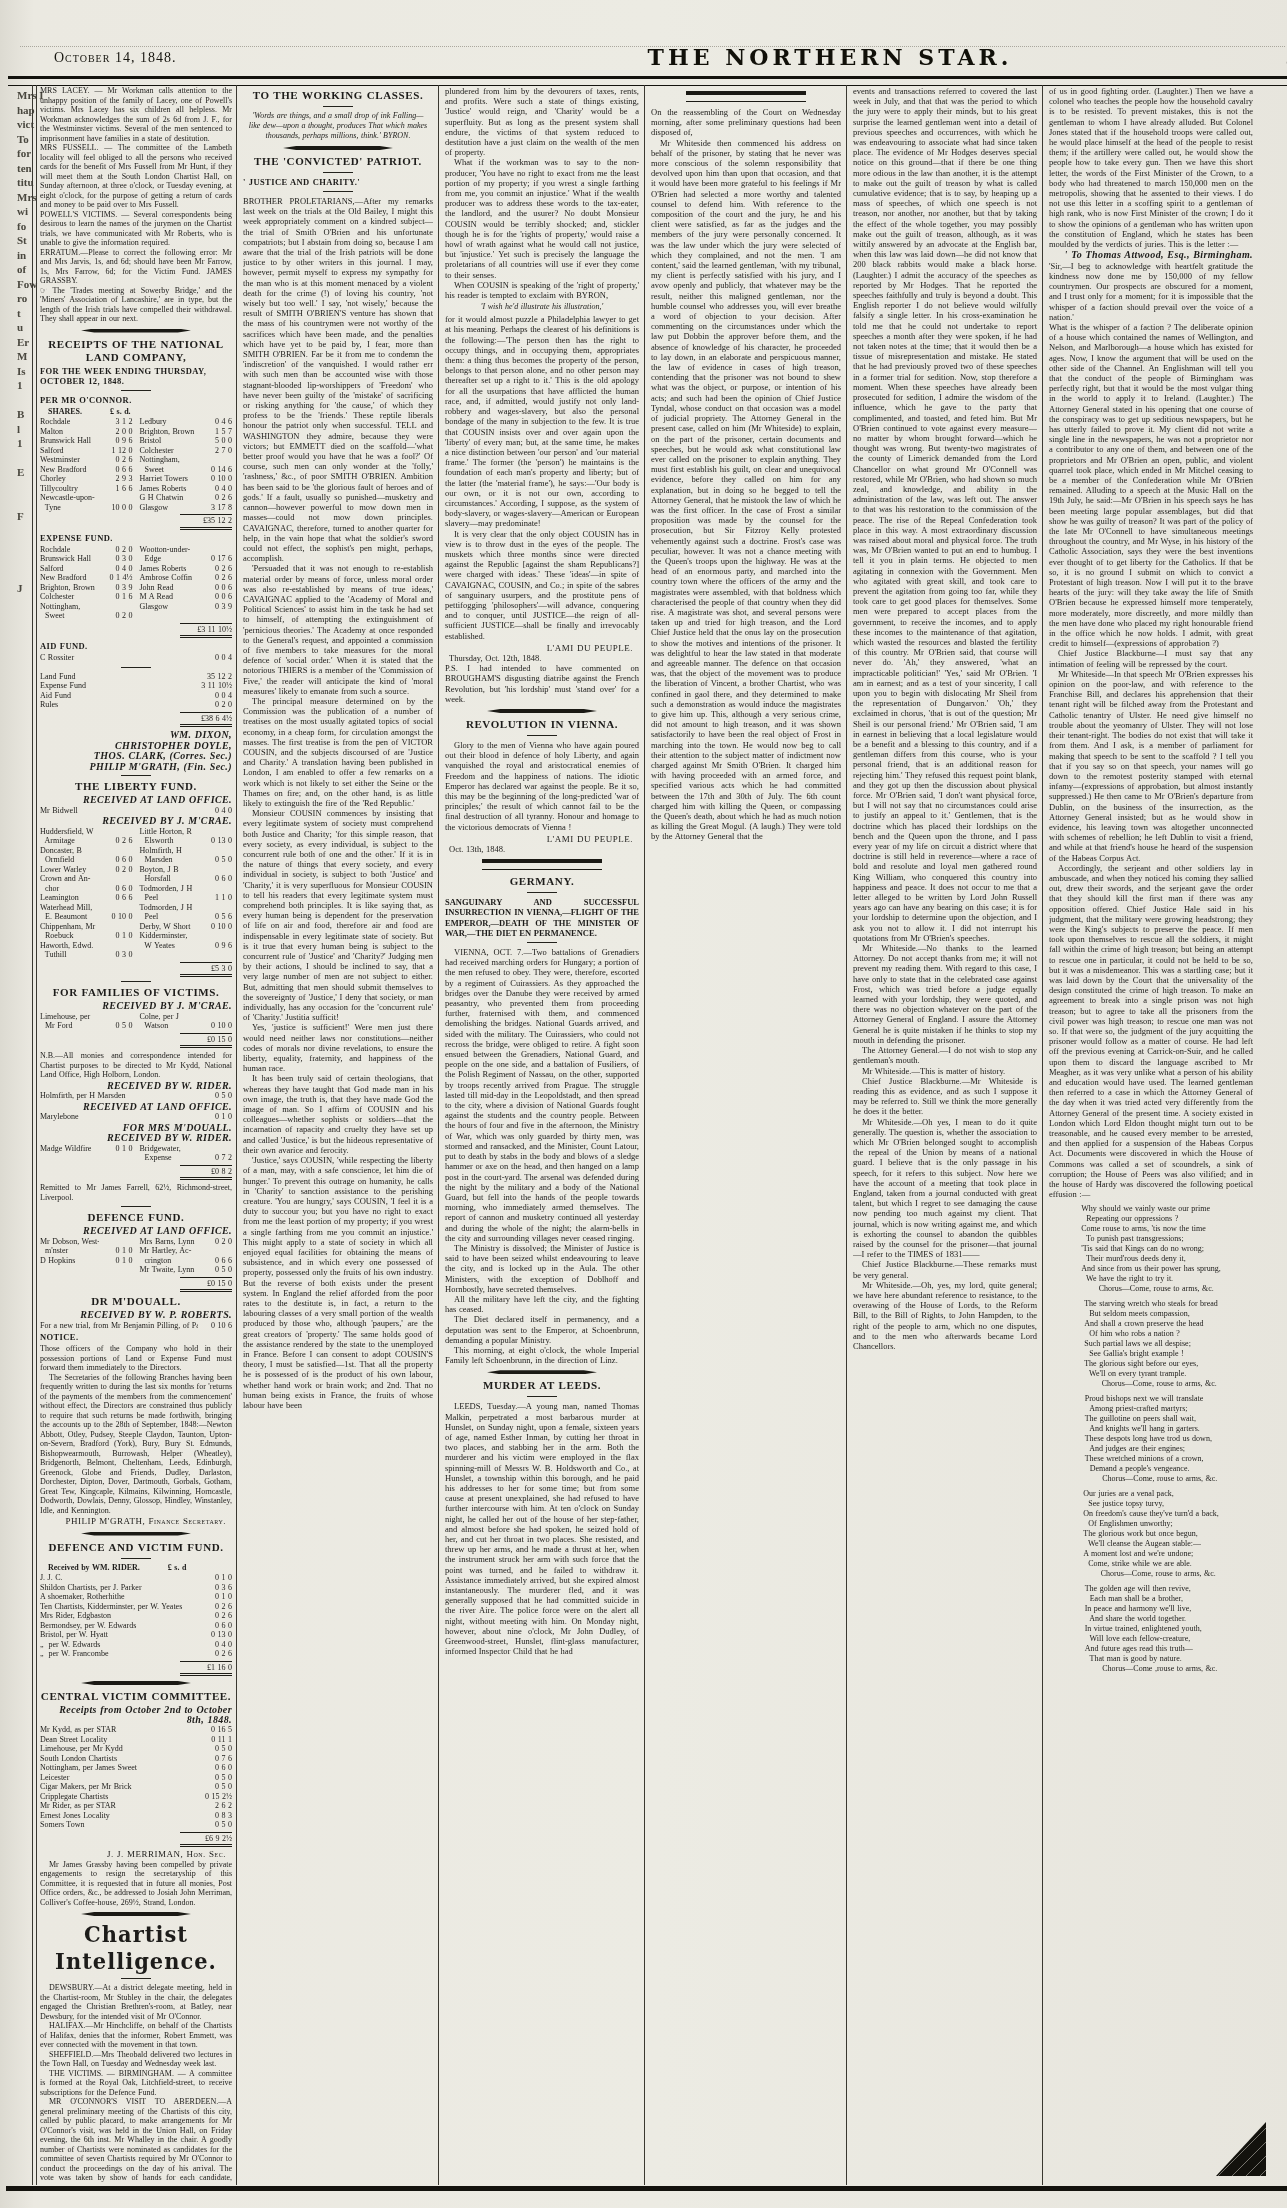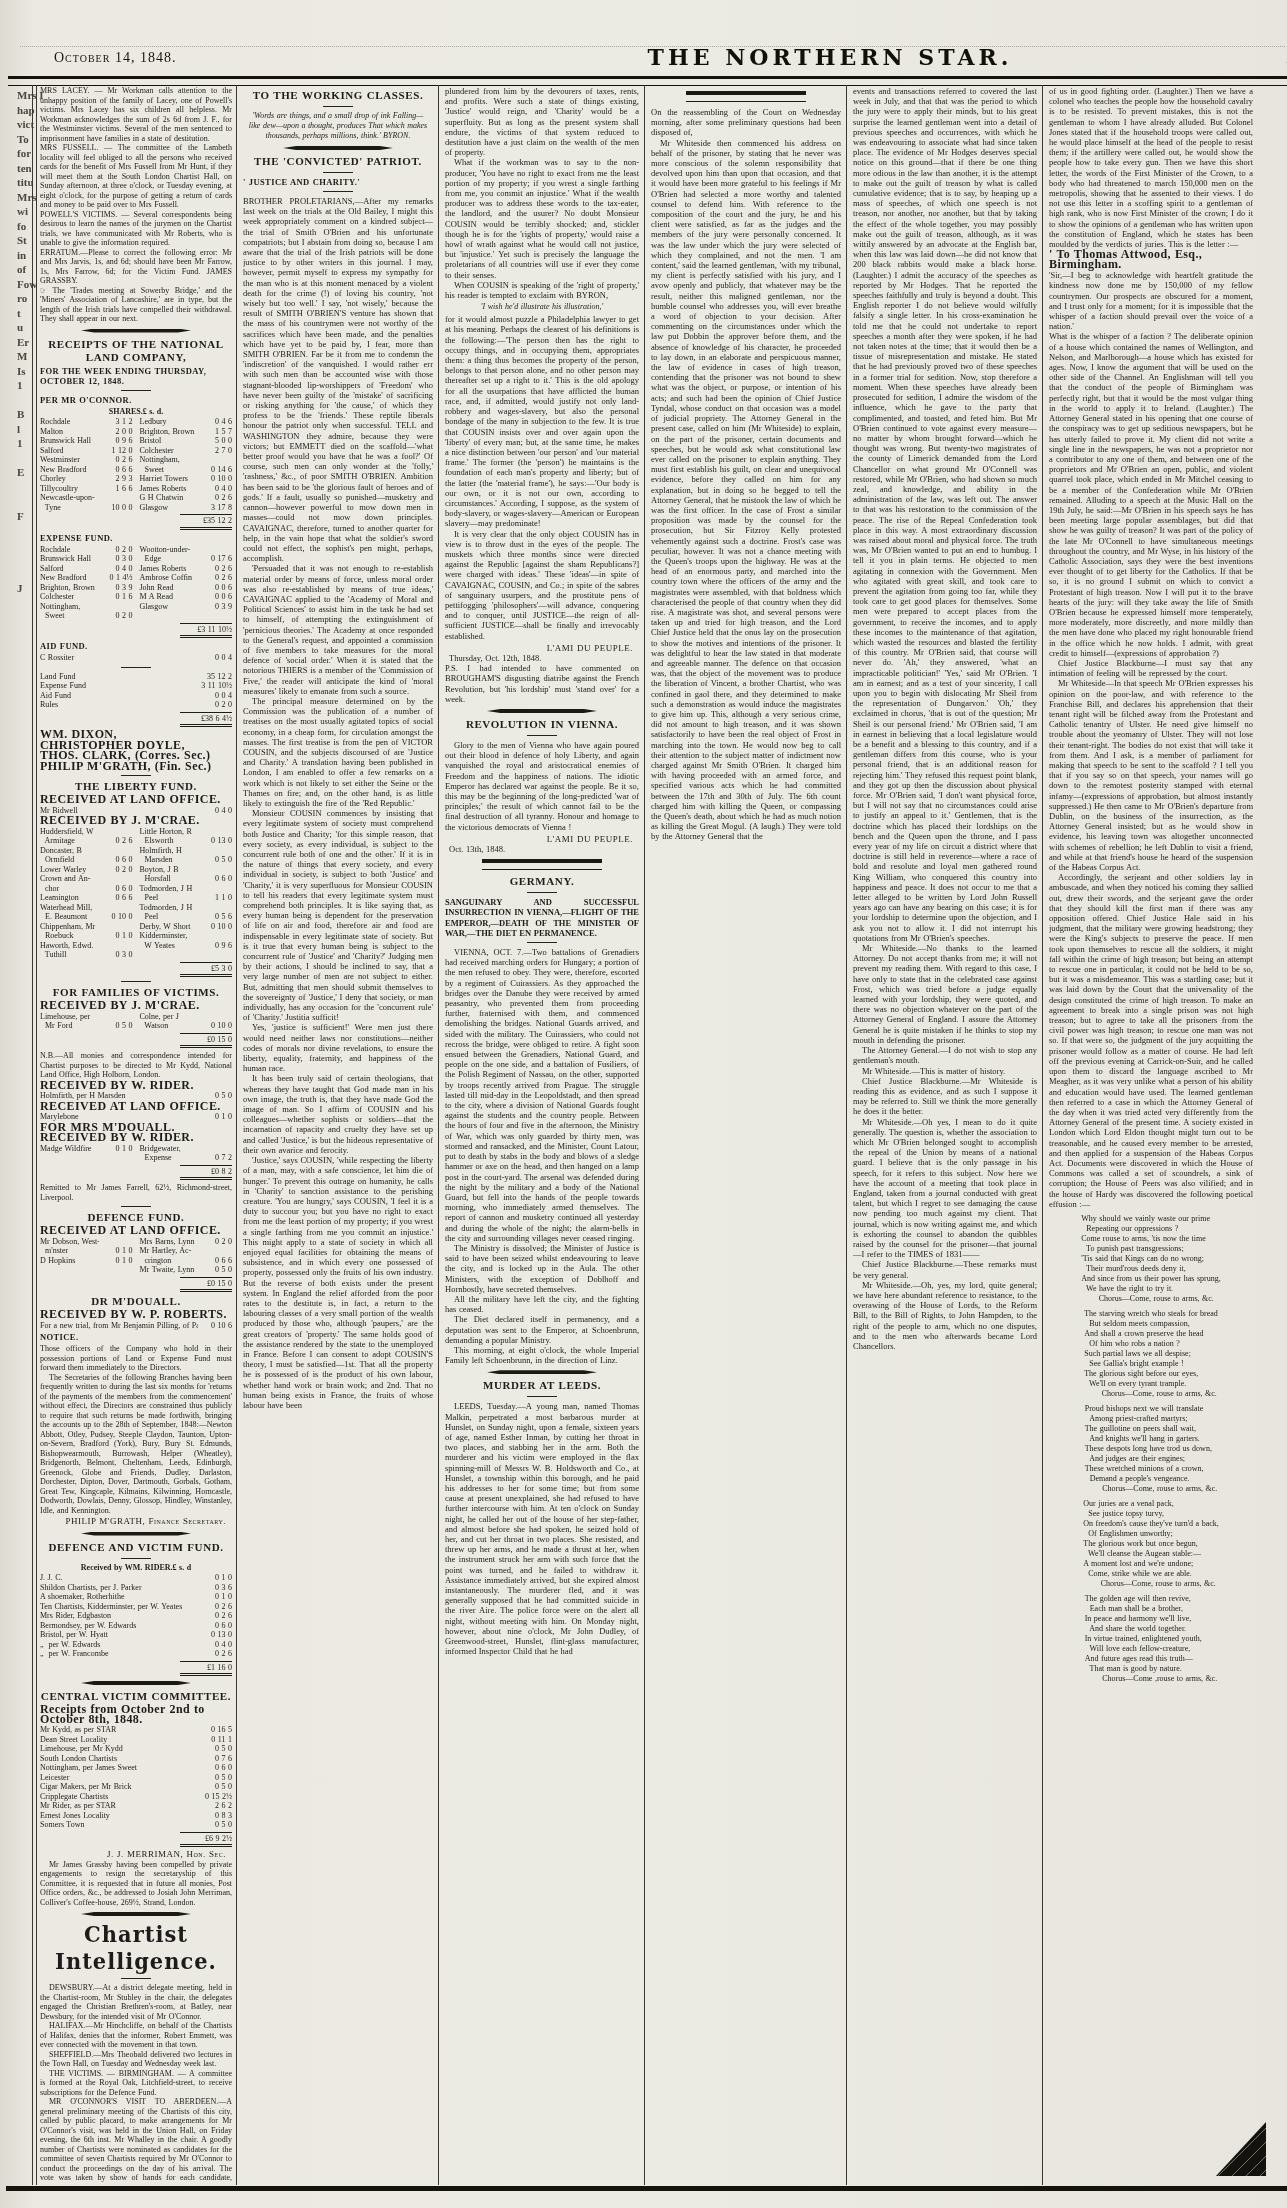--- a/index.html
+++ b/index.html
@@ -23,26 +23,26 @@
   .col.dense{font-size:8px;line-height:9.5px;}
   .b-p{text-indent:9px;margin:0;}
   .b-pn{text-indent:0;margin:0;}
   .b-hsec{text-align:center;font-weight:bold;font-size:11px;line-height:13px;letter-spacing:.6px;margin:3px 0 2px;text-indent:0;}
   .b-hsub{text-align:left;font-weight:bold;font-size:8.5px;line-height:10px;letter-spacing:.4px;margin:2px 0;text-indent:0;}
   .b-hsubj{font-weight:bold;text-align:justify;font-size:8.5px;margin:2px 0;text-indent:0;}
   .b-hmaj{text-align:center;margin:2px 0 1px;text-indent:0;}
   .hmaj-lg{font-size:16px;line-height:19px;letter-spacing:5px;font-weight:600;}
   .hmaj-sm{font-size:8.5px;line-height:11px;letter-spacing:2px;font-weight:600;}
   .b-quote{text-align:center;font-style:italic;font-size:8px;line-height:10px;margin:2px 4px;text-indent:0;}
-  .b-cl{text-align:left;font-size:12px;line-height:9.5px;font-weight:bold;letter-spacing:.4px;margin:1px 0;text-indent:0;}
+  .b-cl{text-align:right;font-size:10px;line-height:9.5px;font-weight:bold;letter-spacing:.4px;margin:1px 0;text-indent:0;font-style:italic;}
   .b-sep{width:30px;height:1px;background:#23221c;margin:4px auto;}
   .b-sepf{width:110px;height:4px;background:#1a1914;margin:5px auto;
     clip-path:polygon(0 50%,12% 0,88% 0,100% 50%,88% 100%,12% 100%);}
   .b-sepd{width:120px;height:6px;border-top:4px solid #1a1914;border-bottom:1px solid #1a1914;margin:5px auto;}
-  .b-ledh{display:flex;justify-content:center;font-weight:bold;font-size:8px;margin:1px 16px;}
+  .b-ledh{display:flex;justify-content:flex-start;font-weight:bold;font-size:8px;margin:1px 8px;gap:28px;}
   .lrow{display:flex;}
   .lrow .n{flex:1;white-space:pre;overflow:hidden;}
   .lrow .a{width:34px;text-align:right;white-space:pre;}
   .lrow .n2{flex:1;white-space:pre;overflow:hidden;padding-left:7px;}
   .b-tot{display:flex;justify-content:flex-end;margin:2px 0 3px;}
   .b-tot .a{min-width:52px;text-align:right;font-weight:normal;border-top:1px solid #1d1c16;border-bottom:3px double #1d1c16;padding:1px 0;}
   .b-sig{text-align:right;font-variant:small-caps;font-size:9px;letter-spacing:.5px;margin:2px 6px 0 0;text-indent:0;}
   .b-date{font-size:8.5px;text-indent:4px;margin:0;}
   .b-verse{width:fit-content;max-width:92%;margin:5px auto;text-align:left;white-space:pre;font-size:8px;line-height:10px;}
   .b-bl{font-family:"DejaVu Serif",serif;font-weight:bold;font-size:21px;line-height:26px;text-align:center;

